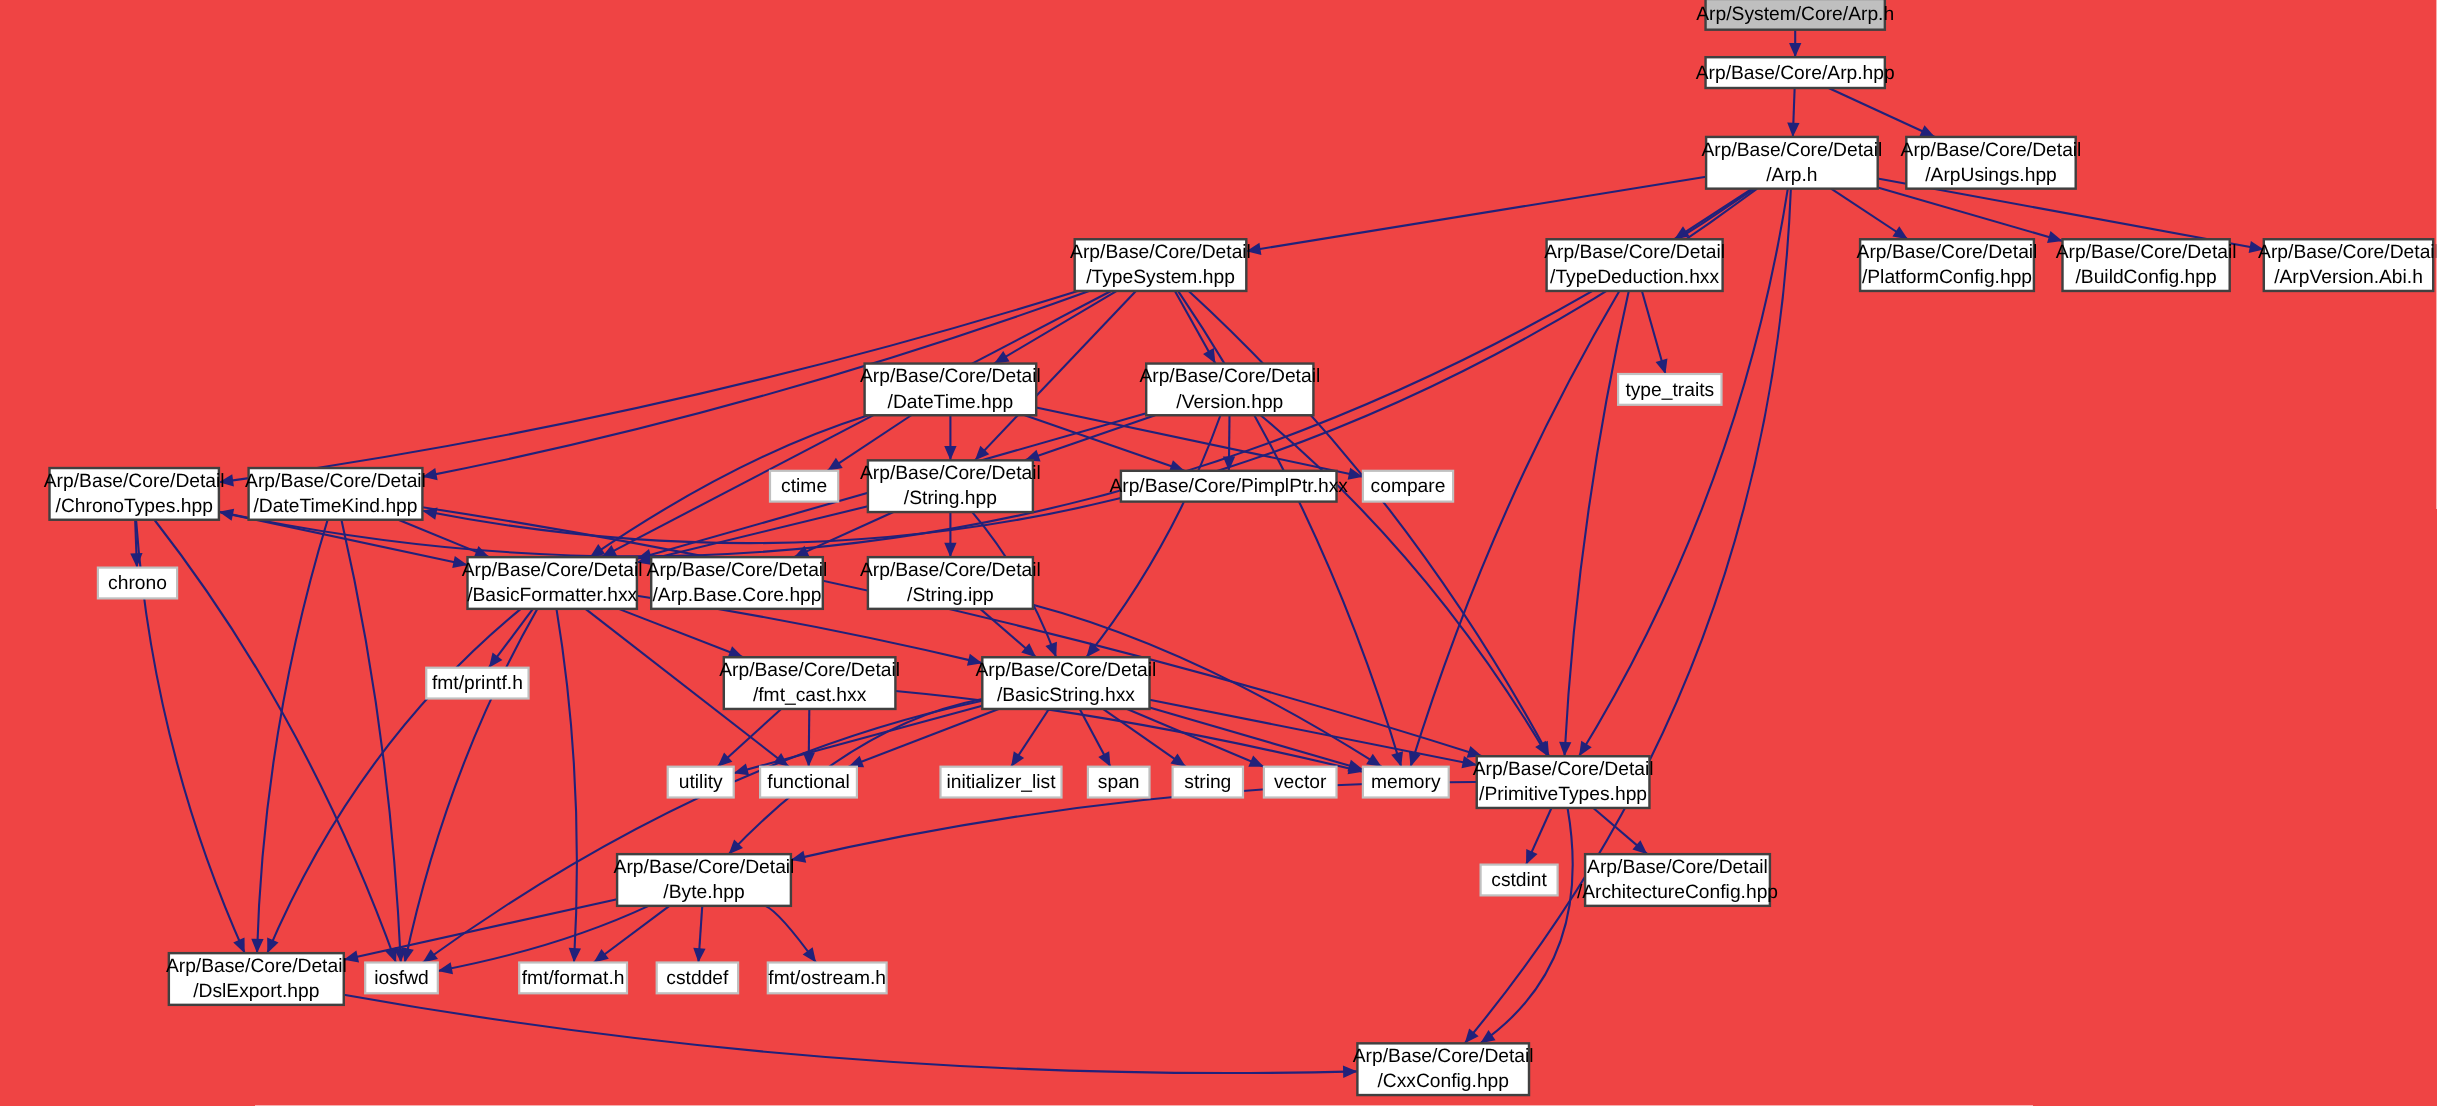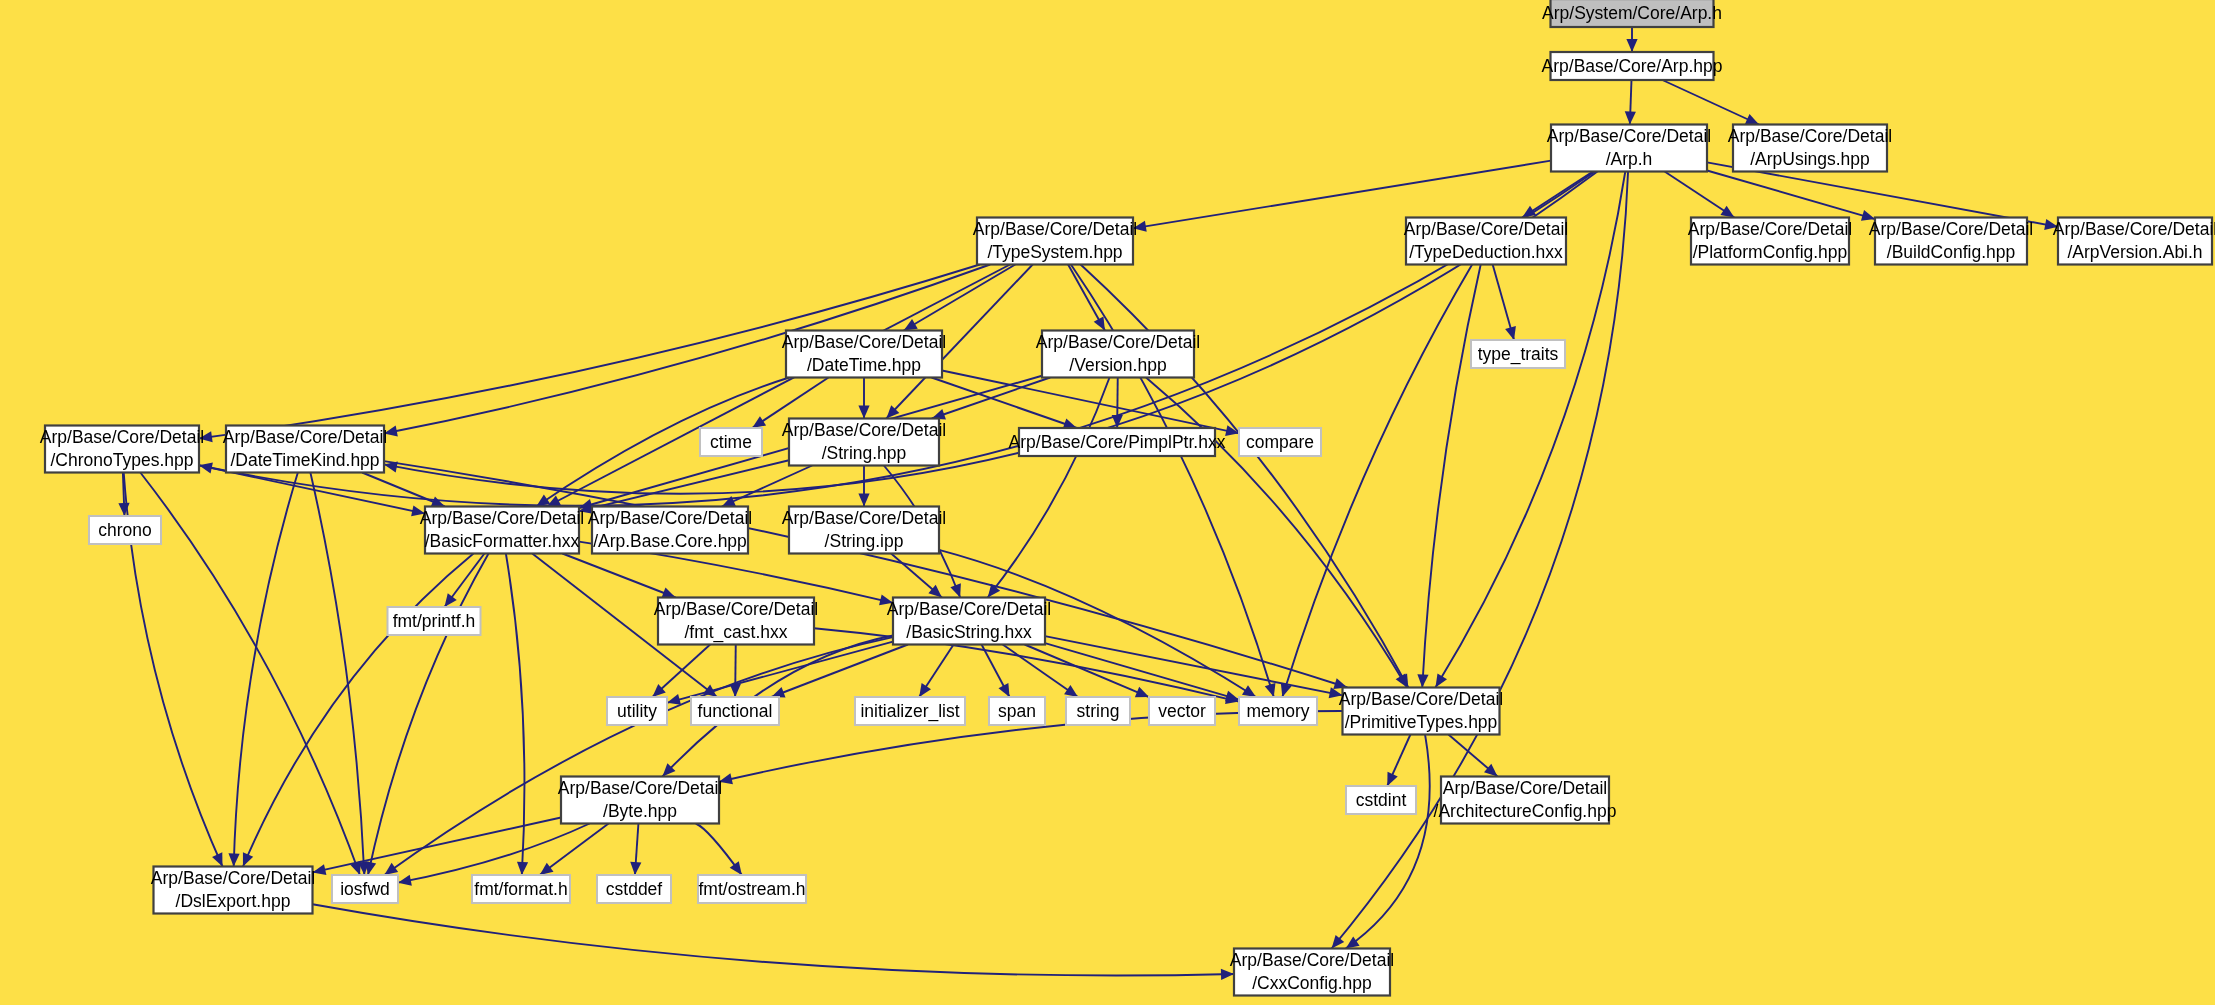--- a/index.html
+++ b/index.html
@@ -4,21 +4,21 @@
 <style>
   html, body {
     margin: 0;
     padding: 0;
     background: #ffffff;
   }
   #graph-root {
     position: relative;
     width: 2215px;
     height: 1005px;
-    background: #fde047;
+    background: #ef4444;
     font-family: "Liberation Sans", sans-serif;
   }
   svg.graph-canvas {
     position: absolute;
     top: 0;
     left: 0;
     width: 2215px;
     height: 1005px;
     display: block;
   }

